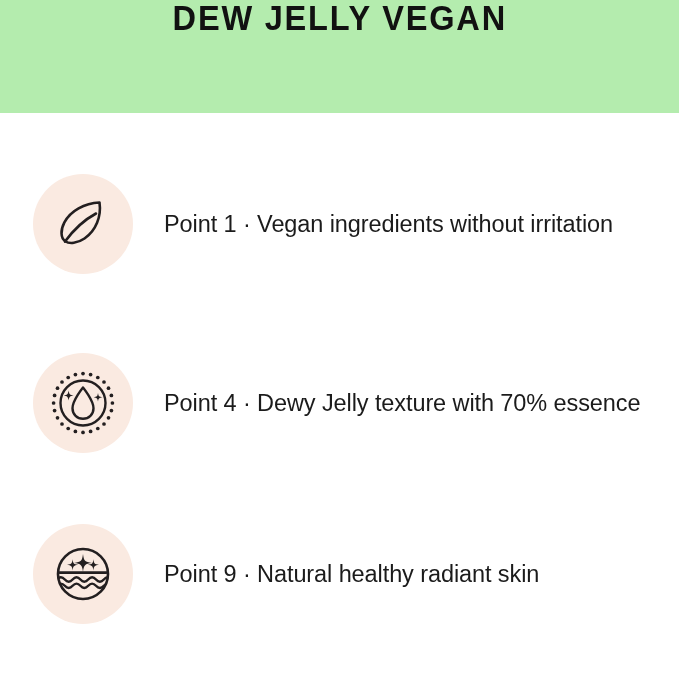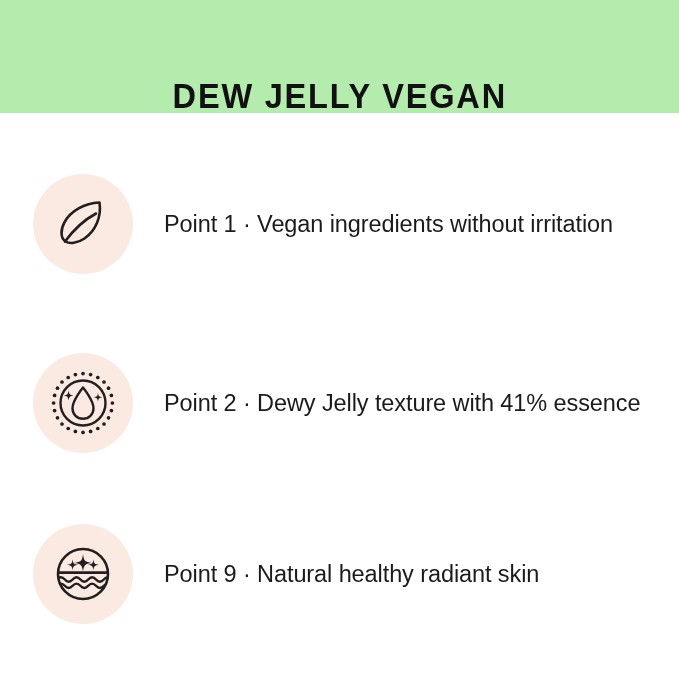--- a/index.html
+++ b/index.html
@@ -22,21 +22,21 @@
 
   
   .header-band {
     position: absolute;
     top: 0;
     left: 0;
     width: 679px;
     height: 113px;
     background: #b4ecae;
     display: flex;
-    align-items: flex-end;
+    align-items: flex-start;
     justify-content: center;
   }
   .header-title {
     font-family: "Liberation Sans", sans-serif;
     font-size: 35px;
     font-weight: bold;
     letter-spacing: 0.055em;
     color: #111111;
     transform: scaleX(0.93);
     transform-origin: center center;
@@ -167,21 +167,21 @@
                      C 18.0 26.8, 17.3 26.1, 13.6 25.5
                      C 17.3 24.9, 18.0 24.2, 18.6 20.4 Z" fill="#231f20"></path>
 
             <path d="M48.0 23.0 C 48.5 26.2, 49.1 26.8, 52.3 27.3
                      C 49.1 27.8, 48.5 28.4, 48.0 31.6
                      C 47.5 28.4, 46.9 27.8, 43.7 27.3
                      C 46.9 26.8, 47.5 26.2, 48.0 23.0 Z" fill="#231f20"></path>
           </svg>
         </span>
       </div>
-      <div class="feature-text">Point 2 · Dewy Jelly texture with 41% essence</div>
+      <div class="feature-text">Point 4 · Dewy Jelly texture with 70% essence</div>
     </div>
 
     <div class="feature-row row-3">
       <div class="badge">
         <span>
           <svg width="64" height="64" viewBox="0 0 64 64" fill="none" xmlns="http://www.w3.org/2000/svg">
             <defs>
               <clipPath id="skinClip">
                 <circle cx="32" cy="32" r="25"></circle>
               </clipPath>

